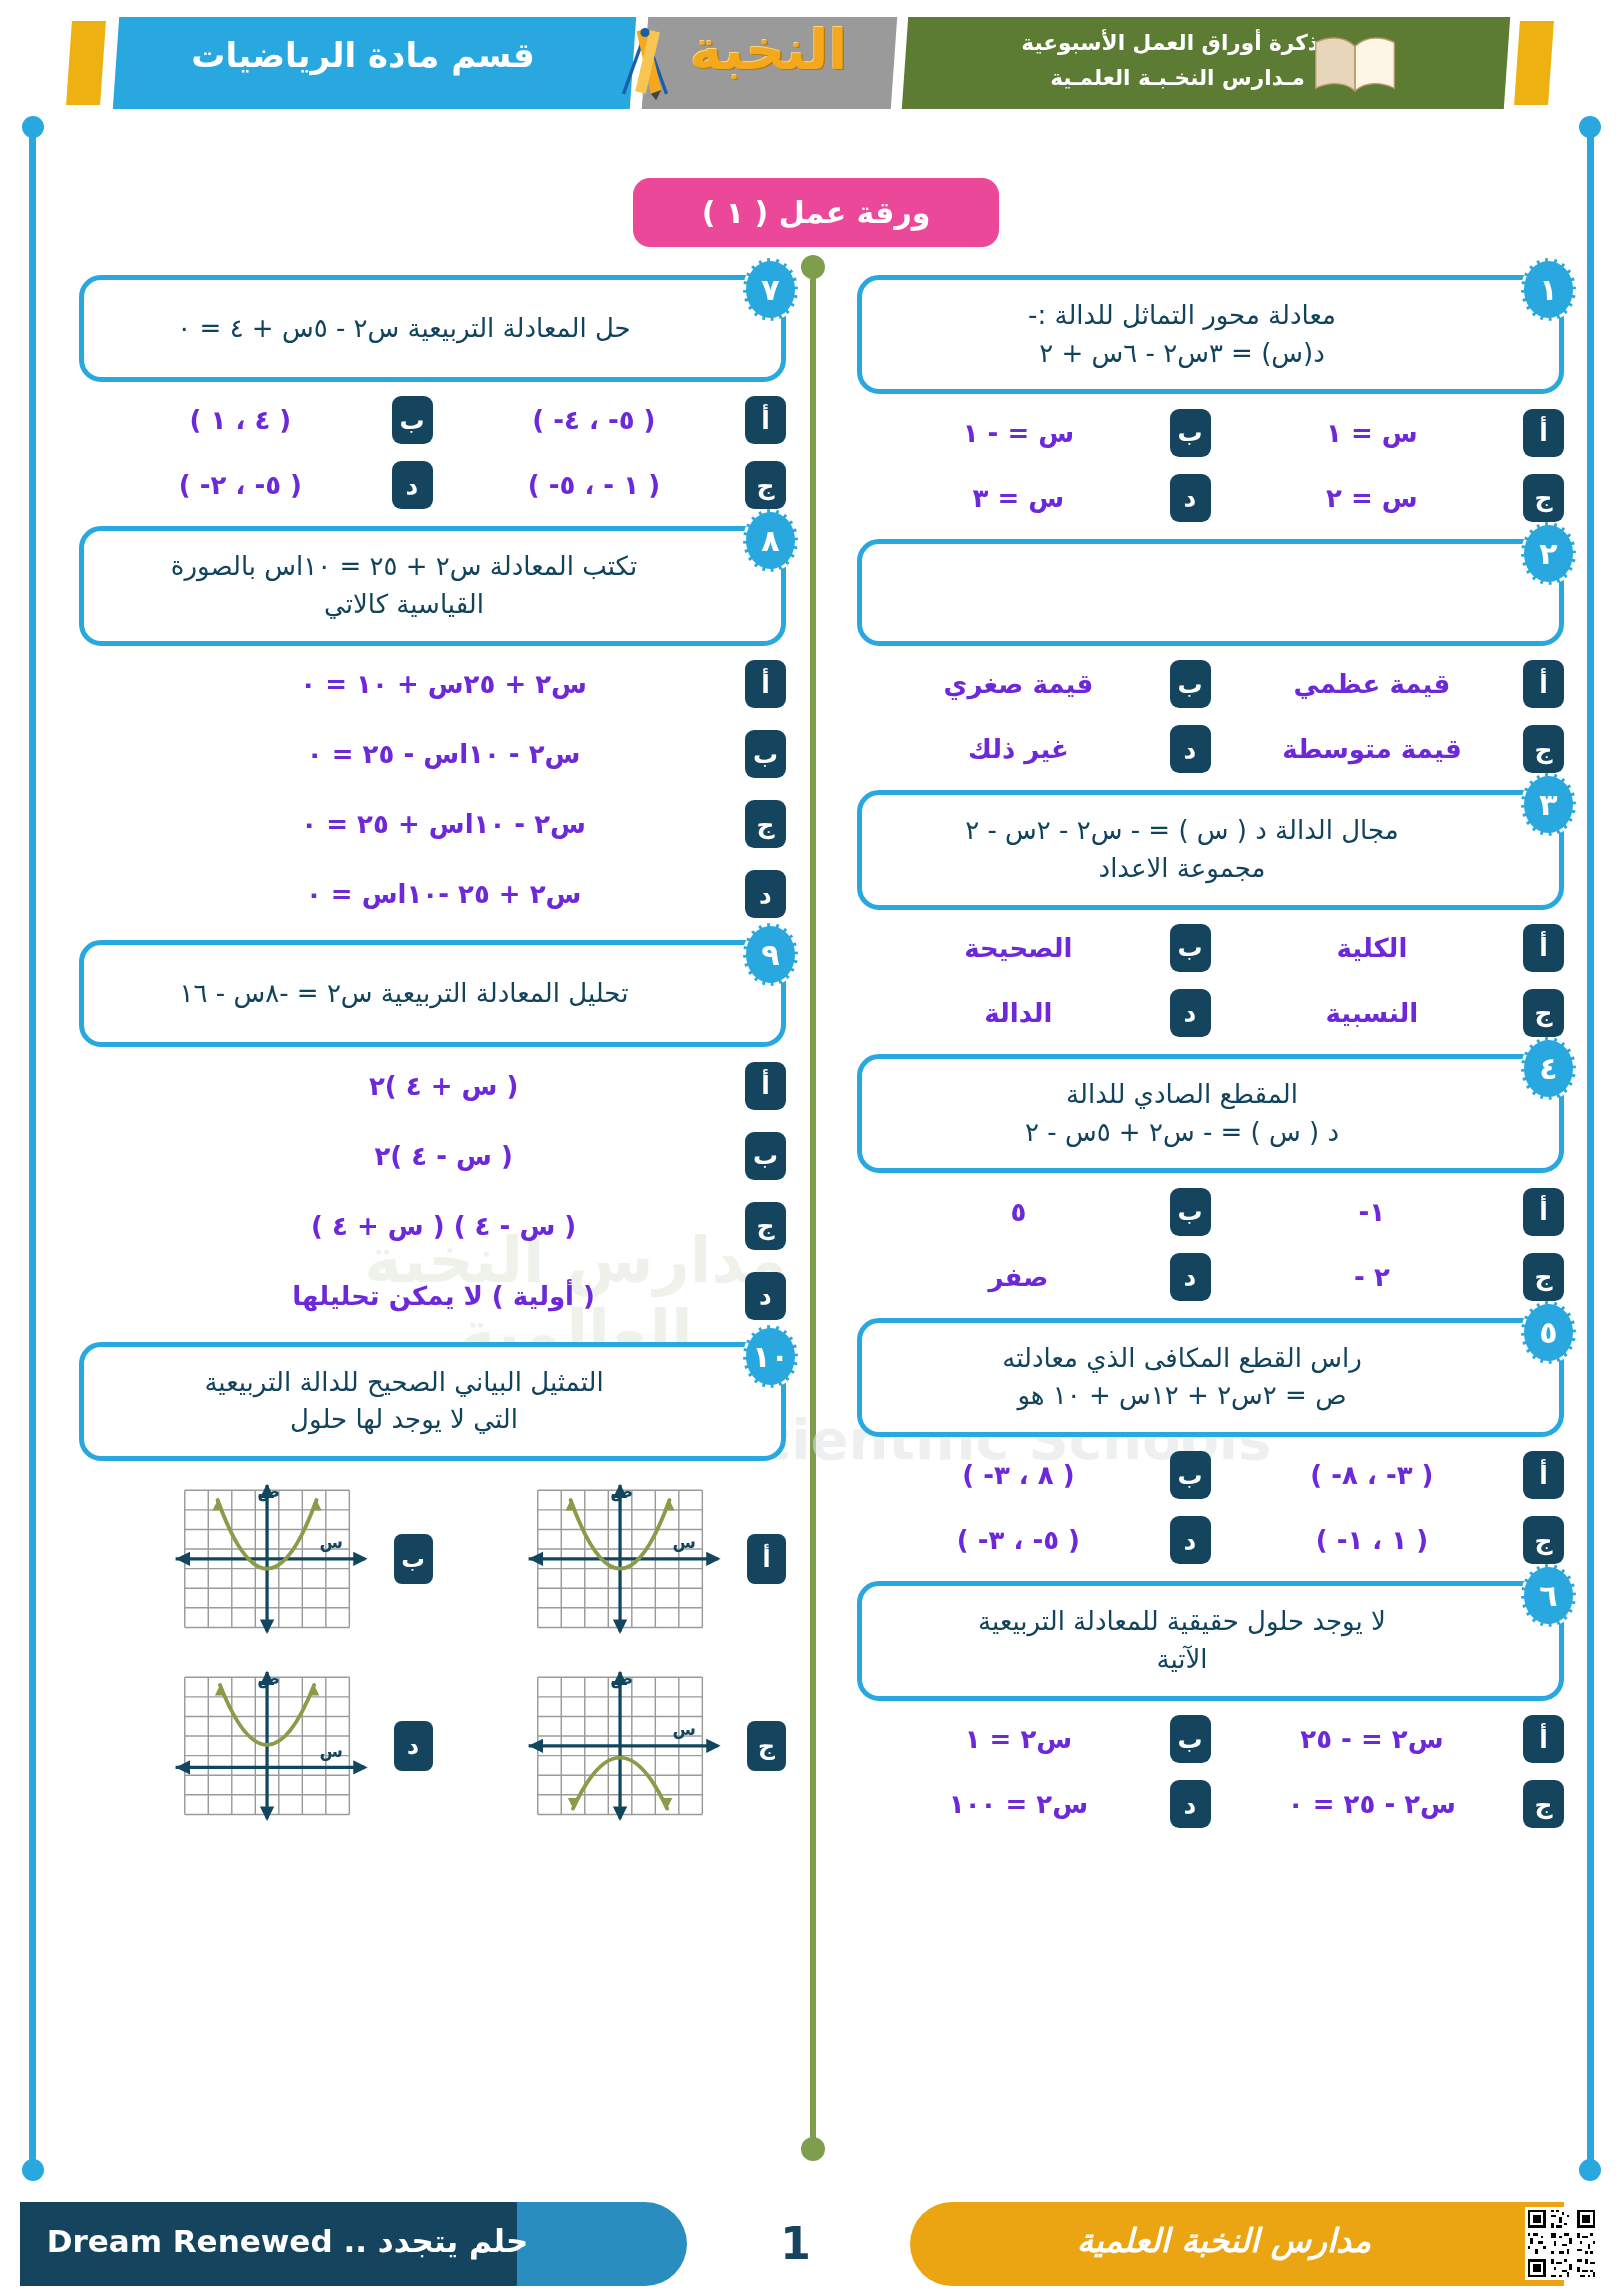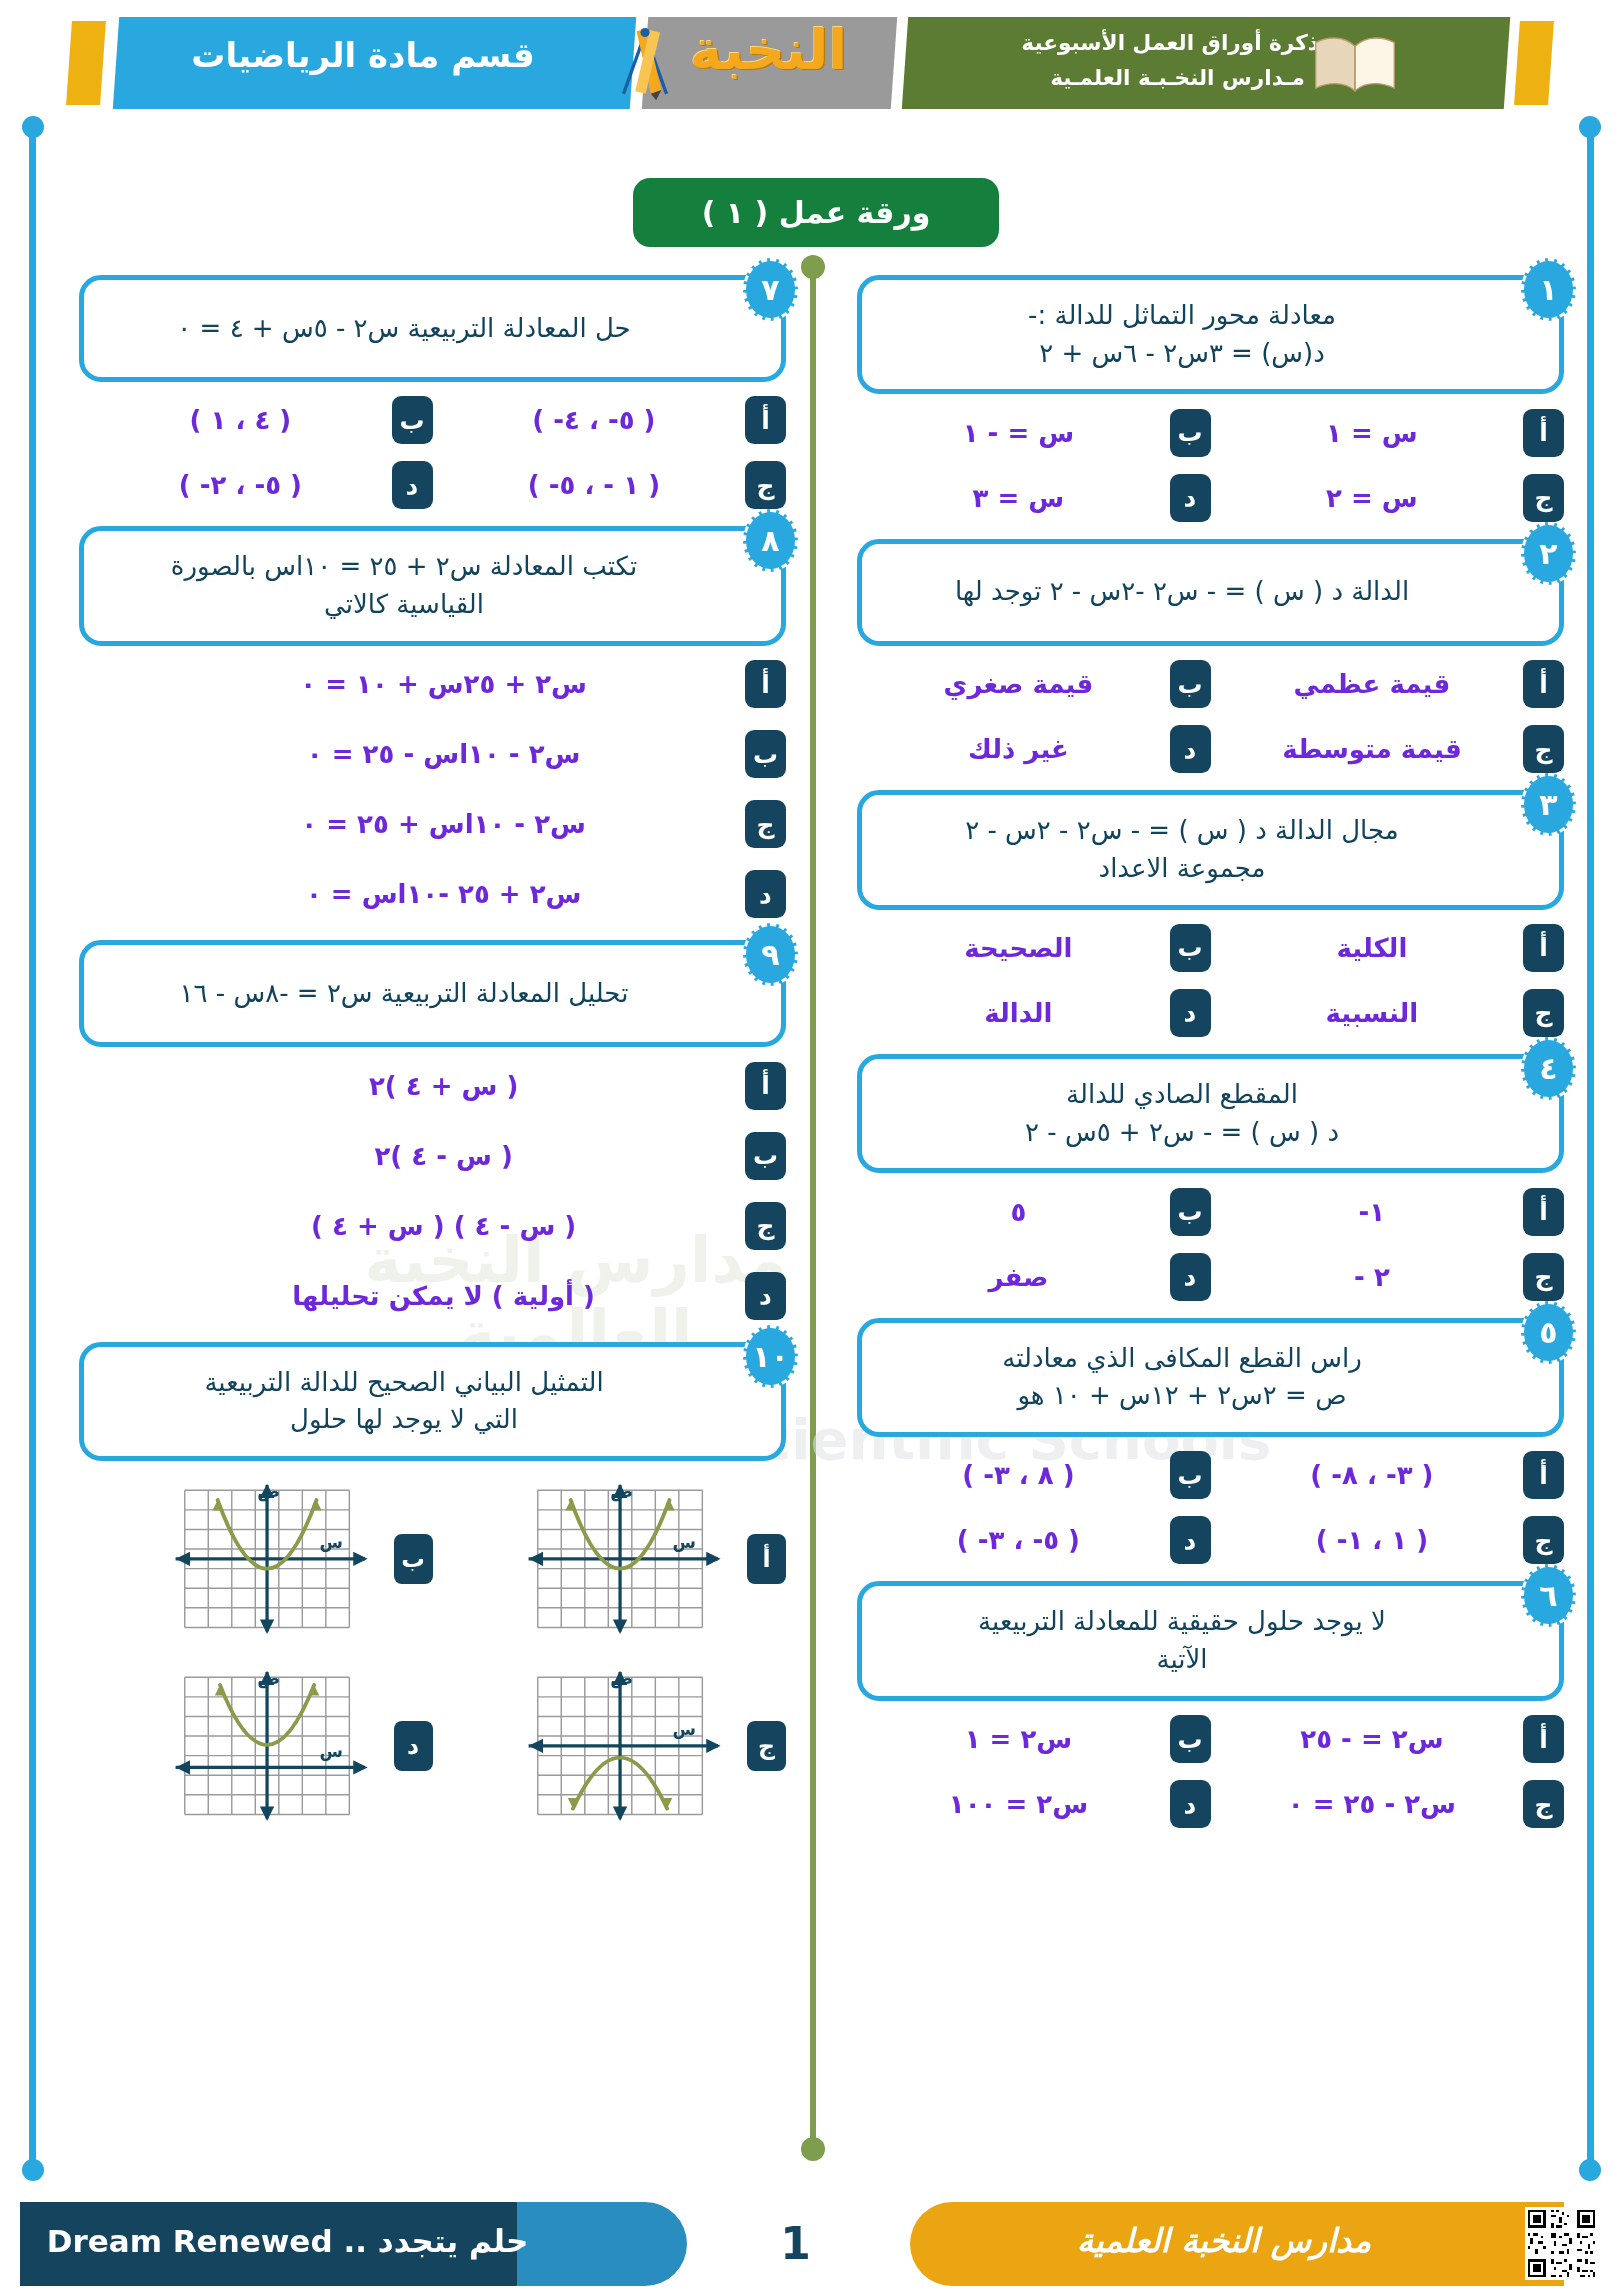--- a/index.html
+++ b/index.html
@@ -41,21 +41,21 @@
   .rail-cap.br{left:1579px;top:2159px;}
 
   .mid-rail{position:absolute;left:810px;top:265px;width:5.9px;height:1885px;background:#7e9e4e;}
   .mid-cap{position:absolute;left:801px;width:24px;height:24px;border-radius:50%;background:#7e9e4e;}
   .mid-cap.top{top:255px;}
   .mid-cap.bot{top:2137px;}
 
   
   .sheet-title{
     position:absolute;left:633px;top:178px;width:366px;height:69px;
-    background:#15803d;border-radius:17px;
+    background:#ec4899;border-radius:17px;
     display:flex;align-items:center;justify-content:center;
     color:#fff;font-size:30px;font-weight:bold;letter-spacing:0.7px;
     box-shadow:0 0 0 5.2px rgba(255,255,255,0.9);
   }
   .wm2{position:absolute;left:366px;top:1407px;width:916px;text-align:center;
       color:#dfe3e7;font-size:56px;font-weight:bold;opacity:.55;pointer-events:none;}
   .wm3{position:absolute;left:281px;top:1224px;width:589px;text-align:center;
       color:#e6eadf;font-size:63px;font-weight:bold;opacity:.6;pointer-events:none;}
 
   
@@ -199,21 +199,20 @@
           <div class="opt">
             <div class="olabel">د</div>
             <div class="otext">س = ٣</div>
           </div>
         </div>
       </div>
     </div>
     <div class="qblock">
       <div class="qbox">
         <div class="qnum">٢</div>
-        <div class="qtext">الدالة د ( س ) = - س٢ -٢س - ٢ توجد لها</div>
       </div>
       <div class="opts two-col">
         <div class="orow">
           <div class="opt">
             <div class="olabel">أ</div>
             <div class="otext">قيمة عظمي</div>
           </div>
           <div class="opt">
             <div class="olabel">ب</div>
             <div class="otext">قيمة صغري</div>

